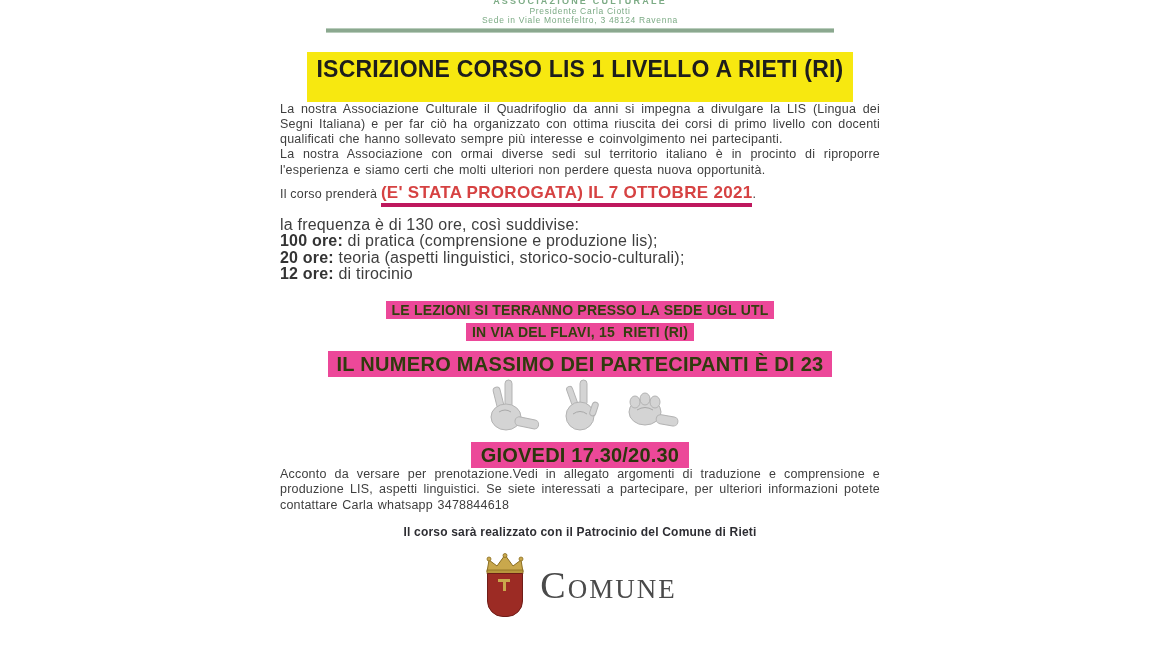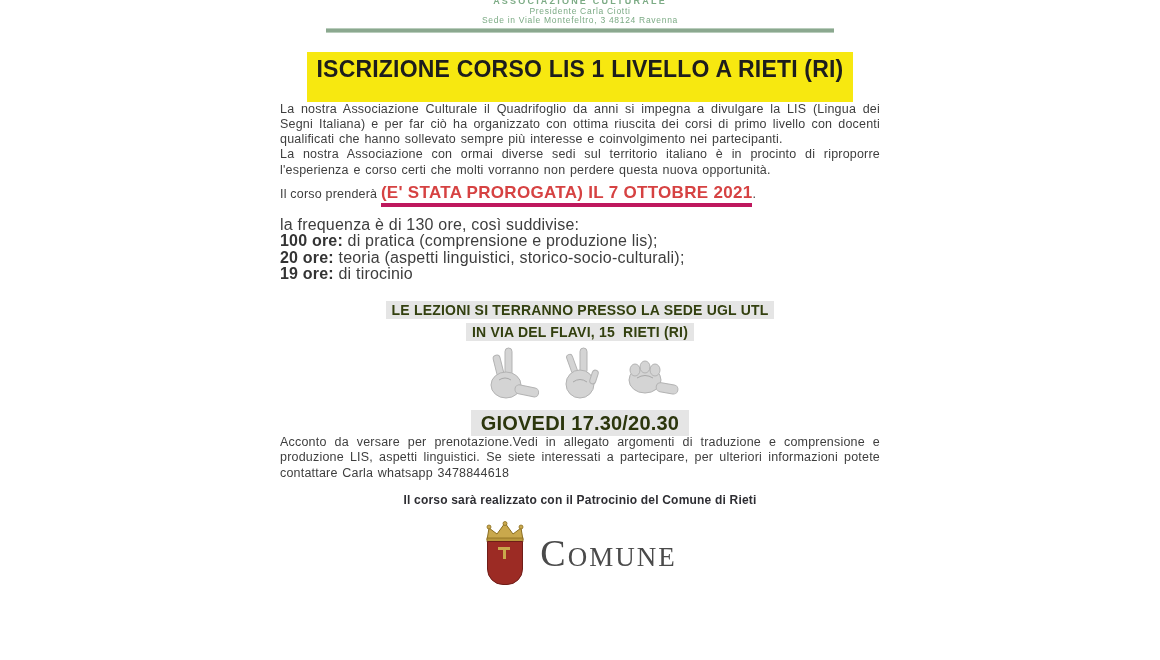--- a/index.html
+++ b/index.html
@@ -46,21 +46,21 @@
   .red-hl {
     color: #d64242; font-weight: bold; font-size: 17px; letter-spacing: 0.3px;
     border-bottom: 4px solid #be185d; padding-bottom: 1px;
   }
 
   
   .schedule { margin-top: 14px; font-size: 16px; line-height: 16.5px; letter-spacing: 0.2px; }
   .schedule b { color: #343434; }
 
   
-  .hl { background: #e5e5e5; padding: 1px 6px; white-space: pre-wrap; }
+  .hl { background: #ec4899; padding: 1px 6px; white-space: pre-wrap; }
   .location { margin-top: 16px; text-align: center; line-height: 22.5px; }
   .location .hl { font-weight: bold; font-size: 14px; color: #33400f; letter-spacing: 0.2px; }
   .capacity { margin-top: 9px; text-align: center; }
   .capacity .hl { font-weight: bold; font-size: 20px; color: #2f3b0e; letter-spacing: 0.3px; padding: 2px 8px; }
 
   
   .hands { margin-top: 2px; text-align: center; height: 58px; }
   .hands svg { margin: 0 2px; vertical-align: top; }
 
   .time-line { margin-top: 8px; text-align: center; }
@@ -106,39 +106,42 @@
     <div>Presidente Carla Ciotti</div>
     <div>Sede in Viale Montefeltro, 3 48124 Ravenna</div>
   </div>
   <div class="green-rule"></div>
 
   <div class="title-wrap">
     <span class="title-hl">ISCRIZIONE CORSO LIS 1 LIVELLO A RIETI (RI)</span>
   </div>
 
   <p class="body para1">La nostra Associazione Culturale il Quadrifoglio da anni si impegna a divulgare la LIS (Lingua dei Segni Italiana) e per far ciò ha organizzato con ottima riuscita dei corsi di primo livello con docenti qualificati che hanno sollevato sempre più interesse e coinvolgimento nei partecipanti.</p>
-  <p class="body para2">La nostra Associazione con ormai diverse sedi sul territorio italiano è in procinto di riproporre l'esperienza e corso certi che molti vorranno non perdere questa nuova opportunità.</p>
+  <p class="body para2">La nostra Associazione con ormai diverse sedi sul territorio italiano è in procinto di riproporre l'esperienza e siamo certi che molti ulteriori non perdere questa nuova opportunità.</p>
 
   <div class="course-line">
     <span>Il corso prenderà </span>
     <span class="red-hl">(E' STATA PROROGATA) IL 7 OTTOBRE 2021</span><span>.</span>
   </div>
 
   <div class="schedule">
     <div>la frequenza è di 130 ore, così suddivise:</div>
     <div><b>100 ore:</b><span> di pratica (comprensione e produzione lis);</span></div>
     <div><b>20 ore:</b><span> teoria (aspetti linguistici, storico-socio-culturali);</span></div>
-    <div><b>19 ore:</b><span> di tirocinio</span></div>
+    <div><b>12 ore:</b><span> di tirocinio</span></div>
   </div>
 
   <div class="location">
     <div><span class="hl">LE LEZIONI SI TERRANNO PRESSO LA SEDE UGL UTL</span></div>
     <div><span class="hl">IN VIA DEL FLAVI, 15  RIETI (RI)</span></div>
   </div>
 
+  <div class="capacity">
+    <span class="hl">IL NUMERO MASSIMO DEI PARTECIPANTI È DI 23</span>
+  </div>
 
   <div class="hands">
     <svg width="66" height="58" viewBox="0 0 66 58">
       <g fill="#d4d4d4" stroke="#b3b3b3" stroke-width="1">
         <rect x="28" y="2" width="7" height="28" rx="3.5"></rect>
         <rect x="18" y="9" width="7" height="22" rx="3.5" transform="rotate(-14 21 20)"></rect>
         <ellipse cx="29" cy="39" rx="15" ry="13"></ellipse>
         <rect x="39" y="38" width="24" height="9" rx="4.5" transform="rotate(12 39 38)"></rect>
       </g>
       <path d="M22 34 q6 -4 12 0" stroke="#a8a8a8" fill="none"></path>

